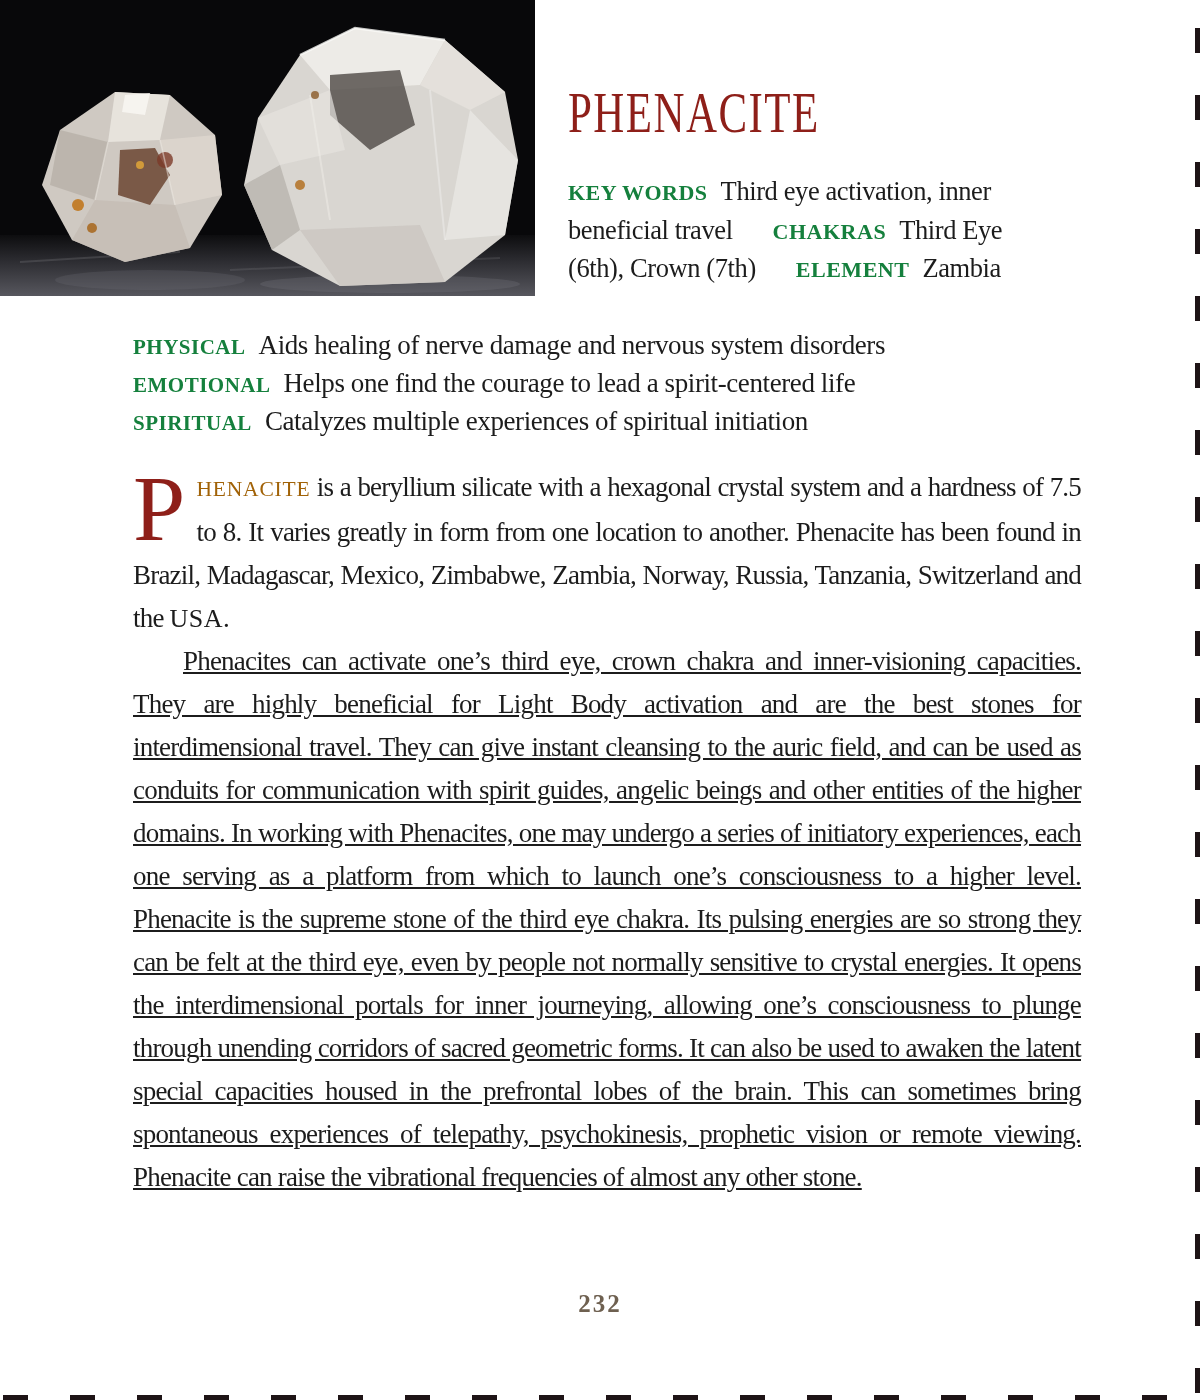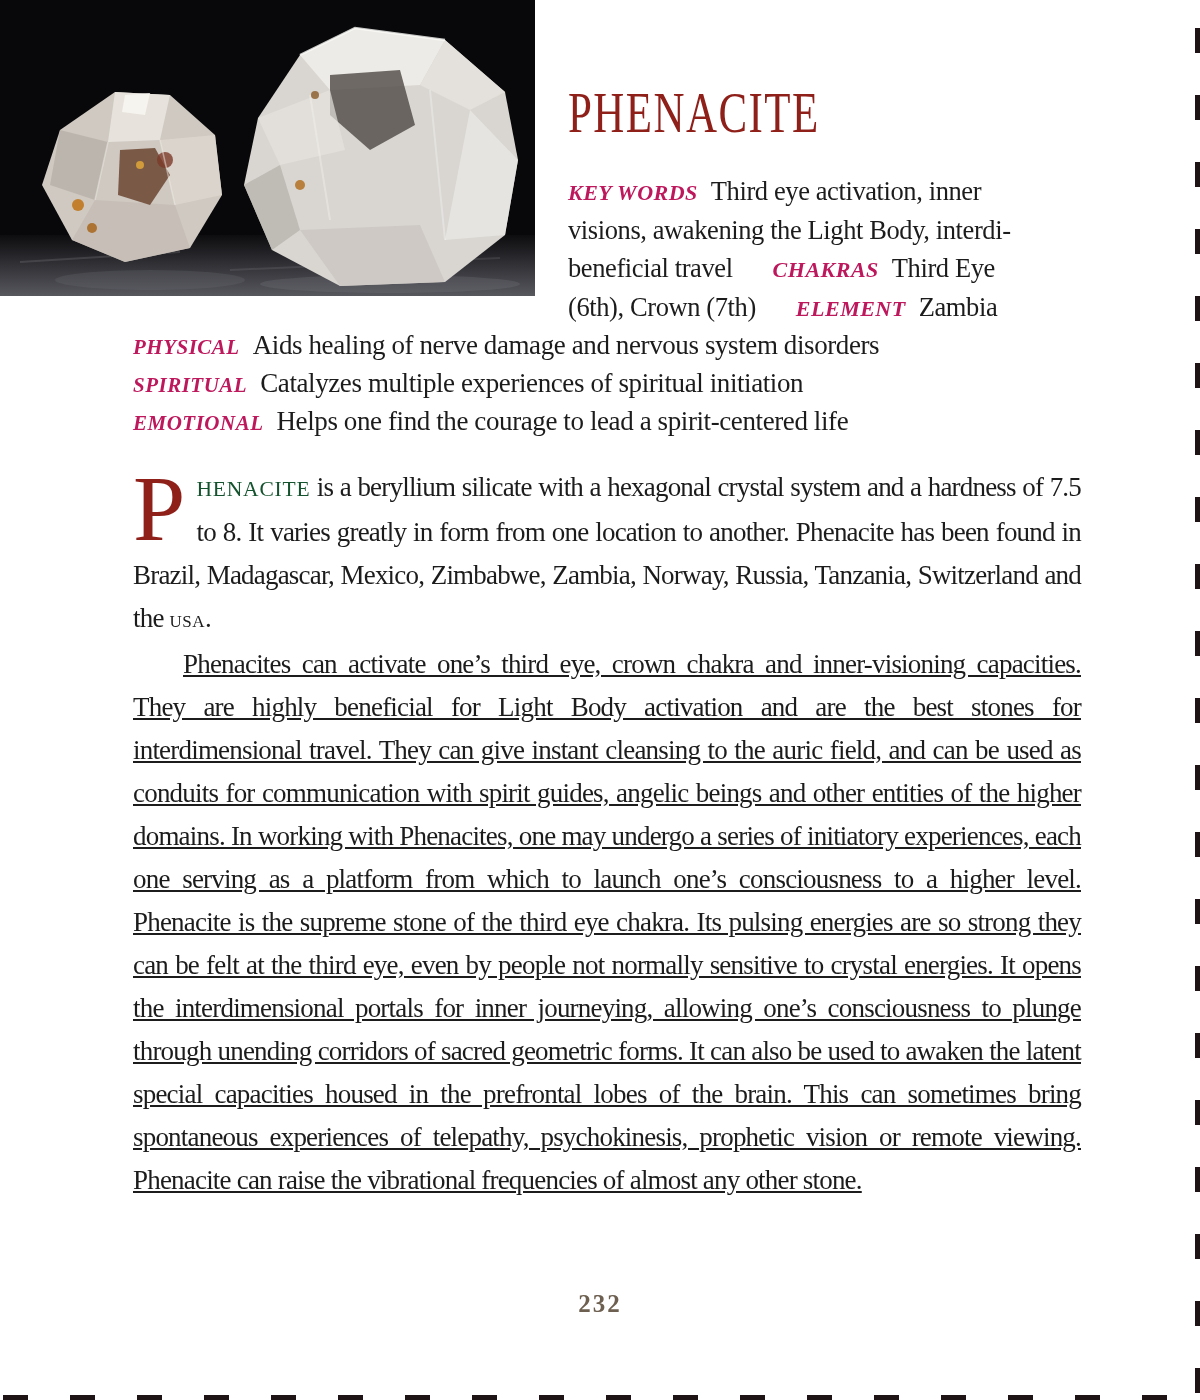--- a/index.html
+++ b/index.html
@@ -17,22 +17,22 @@
   .title {
     position:absolute; left:568px; top:84px; margin:0;
     font-size:58px; font-weight:400; line-height:1;
     color:#8e1f19; letter-spacing:2px;
     transform:scaleX(0.74); transform-origin:left top;
     white-space:nowrap;
   }
 
   
   .label {
-    font-weight:700; color:#be185d; letter-spacing:0.5px;
-    margin-right:13px; font-size:22px;font-style:italic;
+    font-weight:700; color:#15803d; letter-spacing:0.5px;
+    margin-right:13px; font-size:22px;
   }
   .gap { margin-left:40px; }
 
   
   .key-block { position:absolute; left:568px; top:172px; width:500px; }
   .kline { white-space:nowrap; line-height:38.5px; height:38.5px; font-size:26.5px; letter-spacing:-0.4px; }
 
   
   .attrs { position:absolute; left:133px; top:326px; width:1000px; }
   .aline { white-space:nowrap; line-height:38px; height:38px; font-size:27px; letter-spacing:-0.4px; }
@@ -44,22 +44,22 @@
     font-size:27px; line-height:43px; letter-spacing:-0.8px;
     text-align:justify;
   }
   .bodytext p { margin:0; }
   .p2 { text-indent:50px;text-decoration:underline; }
   .dropcap {
     float:left; color:#8e1f19;
     font-size:94px; line-height:72px;
     padding:6px 12px 0 0;
   }
-  .redcaps { color:#14532d; font-size:21.5px; letter-spacing:0.8px; }
-  .caps { font-size:17px; letter-spacing:0.5px; }
+  .redcaps { color:#a16207; font-size:21.5px; letter-spacing:0.8px; }
+  .caps { font-size:26px; letter-spacing:0.5px; }
 
   
   .pagenum {
     position:absolute; left:0; top:1290px; width:1200px;
     text-align:center; font-size:25px; font-weight:700;
     color:#6e6050; letter-spacing:2px;
   }
 
   
   .edge-right {
@@ -123,39 +123,36 @@
     </g>
   </svg>
 
   <h1 class="title">PHENACITE</h1>
 
   <div class="key-block">
     <div class="kline">
       <span class="label">KEY WORDS</span><span>Third eye activation, inner</span>
     </div>
     <div class="kline">
-      <span>visions, awakening the Light Body, interdi-</span>
-    </div>
-    <div class="kline">
       <span>beneficial travel</span><span class="label gap">CHAKRAS</span><span>Third Eye</span>
     </div>
     <div class="kline">
       <span>(6th), Crown (7th)</span><span class="label gap">ELEMENT</span><span>Zambia</span>
     </div>
   </div>
 
   <div class="attrs">
     <div class="aline">
       <span class="label">PHYSICAL</span><span>Aids healing of nerve damage and nervous system disorders</span>
     </div>
     <div class="aline">
-      <span class="label">SPIRITUAL</span><span>Catalyzes multiple experiences of spiritual initiation</span>
+      <span class="label">EMOTIONAL</span><span>Helps one find the courage to lead a spirit-centered life</span>
     </div>
     <div class="aline">
-      <span class="label">EMOTIONAL</span><span>Helps one find the courage to lead a spirit-centered life</span>
+      <span class="label">SPIRITUAL</span><span>Catalyzes multiple experiences of spiritual initiation</span>
     </div>
   </div>
 
   <div class="bodytext">
     <p class="p1"><span class="dropcap">P</span><span class="redcaps">HENACITE</span><span> is a beryllium silicate with a hexagonal crystal system and a hardness of 7.5 to 8. It varies greatly in form from one location to another. Phenacite has been found in Brazil, Madagascar, Mexico, Zimbabwe, Zambia, Norway, Russia, Tanzania, Switzerland and the </span><span class="caps">USA</span><span>.</span></p>
     <p class="p2">Phenacites can activate one’s third eye, crown chakra and inner-visioning capacities. They are highly beneficial for Light Body activation and are the best stones for interdimensional travel. They can give instant cleansing to the auric field, and can be used as conduits for communication with spirit guides, angelic beings and other entities of the higher domains. In working with Phenacites, one may undergo a series of initiatory experiences, each one serving as a platform from which to launch one’s consciousness to a higher level. Phenacite is the supreme stone of the third eye chakra. Its pulsing energies are so strong they can be felt at the third eye, even by people not normally sensitive to crystal energies. It opens the interdimensional portals for inner journeying, allowing one’s consciousness to plunge through unending corridors of sacred geometric forms. It can also be used to awaken the latent special capacities housed in the prefrontal lobes of the brain. This can sometimes bring spontaneous experiences of telepathy, psychokinesis, prophetic vision or remote viewing. Phenacite can raise the vibrational frequencies of almost any other stone.</p>
   </div>
 
   <div class="pagenum">232</div>
 

